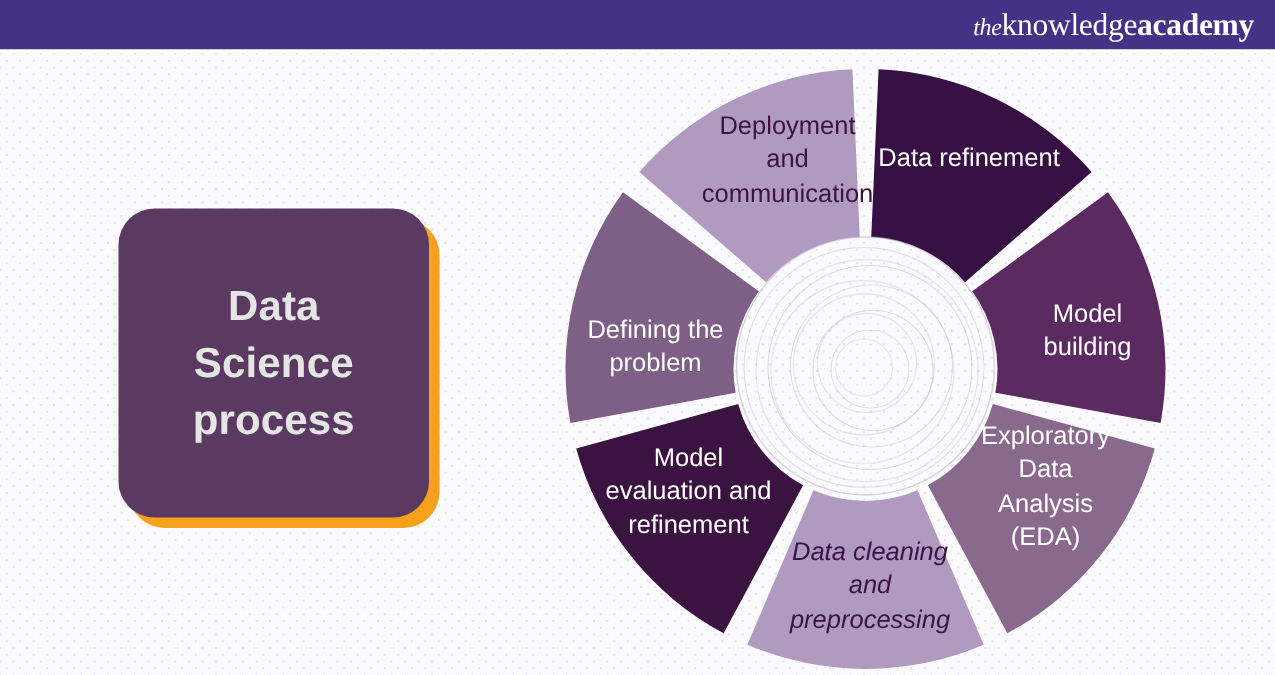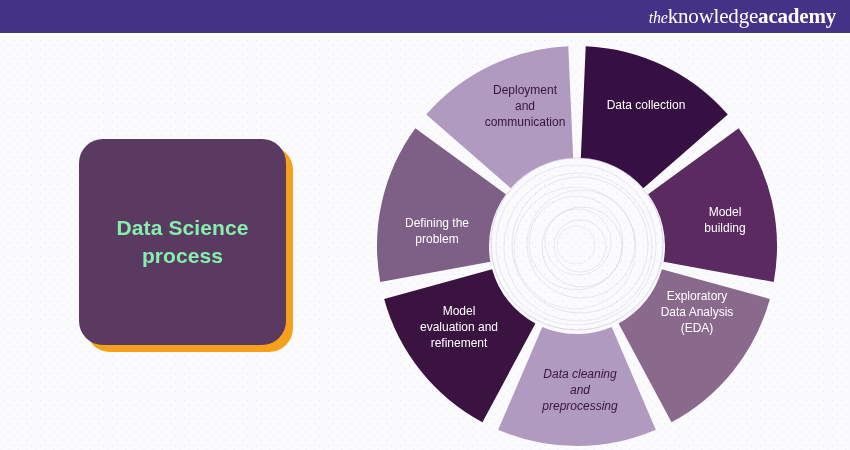--- a/index.html
+++ b/index.html
@@ -86,22 +86,22 @@
     width: 207px;
     height: 206px;
     background: #5b3a62;
     border-radius: 24px;
     display: flex;
     align-items: center;
     justify-content: center;
     text-align: center;
   }
   #card-title {
-    color: #86efac;
-    font-size: 21px;
+    color: #e5e5e5;
+    font-size: 28px;
     font-weight: bold;
     line-height: 1.35;
     letter-spacing: 0.1px;
     padding: 0 16px;
   }
 
   
   #donut {
     position: absolute;
     left: 375px;
@@ -111,21 +111,21 @@
   }
   #donut svg {
     display: block;
     width: 404px;
     height: 404px;
     overflow: visible;
   }
   .seg-label {
     position: absolute;
     text-align: center;
-    font-size: 12px;
+    font-size: 17px;
     line-height: 1.32;
     transform: translate(-50%, -50%);
     pointer-events: none;
     white-space: pre-line;
   }
 </style>
 </head>
 <body>
 
 <div id="page">
@@ -163,24 +163,24 @@
           <circle cx="200" cy="204" r="61" fill="none" stroke="#b9aecb" stroke-width="0.9" opacity="0.28"></circle>
           <circle cx="206" cy="200" r="54" fill="none" stroke="#b9aecb" stroke-width="0.7" opacity="0.4"></circle>
           <circle cx="201" cy="199" r="47" fill="none" stroke="#b9aecb" stroke-width="0.9" opacity="0.3"></circle>
           <circle cx="207" cy="203" r="40" fill="none" stroke="#b9aecb" stroke-width="0.7" opacity="0.45"></circle>
           <circle cx="203" cy="198" r="33" fill="none" stroke="#b9aecb" stroke-width="0.9" opacity="0.28"></circle>
           <circle cx="205" cy="202" r="26" fill="none" stroke="#b9aecb" stroke-width="0.7" opacity="0.38"></circle>
           <circle cx="201" cy="201" r="19" fill="none" stroke="#b9aecb" stroke-width="0.9" opacity="0.25"></circle>
         </g>
     </svg>
     <div id="seg-labels">
-        <div class="seg-label" style="left: 271px; top: 62px; color: rgb(255, 255, 255);">Data collection</div>
+        <div class="seg-label" style="left: 271px; top: 62px; color: rgb(255, 255, 255);">Data refinement</div>
         <div class="seg-label" style="left: 350px; top: 177px; color: rgb(255, 255, 255);">Model
 building</div>
-        <div class="seg-label" style="left: 322px; top: 269px; color: rgb(255, 255, 255);">Exploratory
+        <div class="seg-label" style="left: 322px; top: 281px; color: rgb(255, 255, 255);">Exploratory
 Data Analysis
 (EDA)</div>
         <div class="seg-label" style="left: 205px; top: 347px; color: rgb(58, 19, 64); font-style: italic;">Data cleaning
 and
 preprocessing</div>
         <div class="seg-label" style="left: 84px; top: 284px; color: rgb(255, 255, 255);">Model
 evaluation and
 refinement</div>
         <div class="seg-label" style="left: 62px; top: 188px; color: rgb(255, 255, 255);">Defining the
 problem</div>

